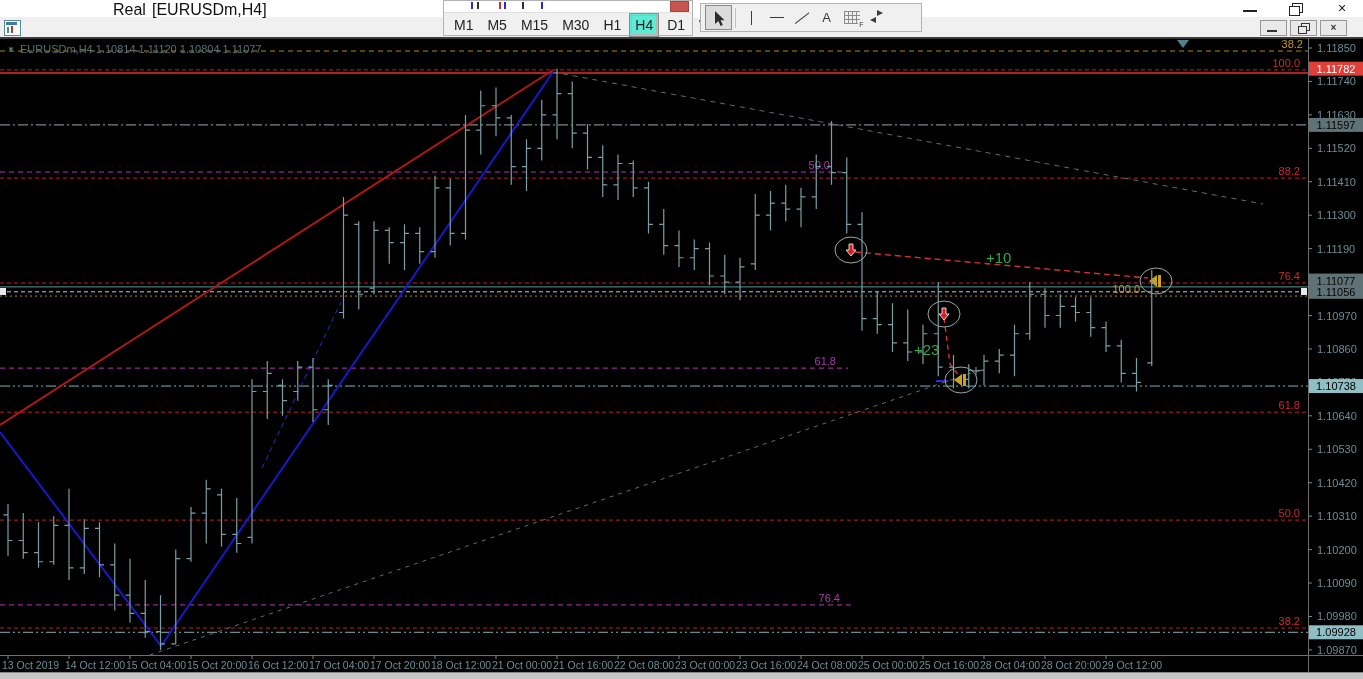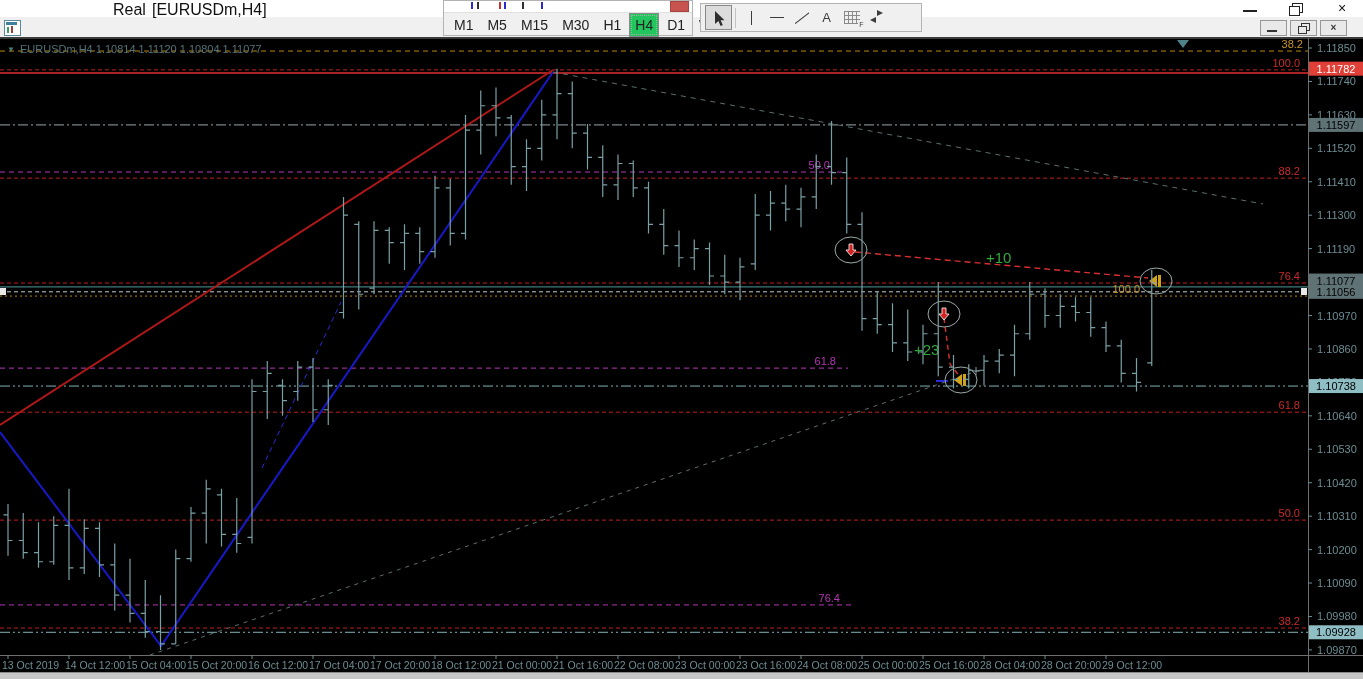--- a/index.html
+++ b/index.html
@@ -27,21 +27,21 @@
   .mdi-res::before{content:"";position:absolute;left:10px;top:2px;width:7px;height:6px;border:1px solid #333;}
   .mdi-res::after{content:"";position:absolute;left:7px;top:5px;width:7px;height:6px;border:1px solid #333;background:#e9e9e9;}
   .mdi-cls{font-size:10px;color:#333;text-align:center;line-height:13px;font-weight:bold;}
   
   .tb-periods{position:absolute;left:443px;top:0;width:250px;height:36px;border:1px solid #b3b3b3;background:#f0f0f0;z-index:40;box-sizing:border-box;}
   .tb-top{position:relative;height:11px;background:#ffffff;border-bottom:1px solid #e0e0e0;}
   .tb-mark{position:absolute;top:1px;width:2px;height:7px;}
   .tb-close{position:absolute;right:3px;top:0;width:17px;height:9px;background:#c85450;border:1px solid #a84340;}
   .tb-buttons{display:flex;align-items:center;height:24px;padding:0 3px;}
   .p-btn{font-size:14px;color:#222;padding:3px 5px;margin:0 1px;border:1px solid transparent;cursor:default;}
-  .p-btn.active{background:#22c55e;border:1px solid #8a8a8a;outline:1px dotted #aaa;outline-offset:-3px;}
+  .p-btn.active{background:#5eead4;border:1px solid #8a8a8a;outline:1px dotted #aaa;outline-offset:-3px;}
   .tb-lines{position:absolute;left:700px;top:3px;width:222px;height:29px;border:1px solid #b3b3b3;background:#f0f0f0;z-index:40;box-sizing:border-box;display:flex;align-items:center;padding:0 4px;}
   .l-btn{width:25px;height:23px;display:flex;align-items:center;justify-content:center;color:#3c3c3c;font-size:13px;position:relative;cursor:default;}
   .l-btn.active{background:#dcdcdc;border:1px solid #8a8a8a;}
   .l-sep{width:1px;height:20px;background:#c2c2c2;margin:0 3px;}
   .glyph-vline{display:inline-block;width:1px;height:14px;background:#3c3c3c;}
   .glyph-hline{display:inline-block;width:14px;height:1px;background:#3c3c3c;}
   .glyph-tline{display:inline-block;width:14px;height:14px;position:relative;overflow:hidden;}
   .glyph-tline::after{content:"";position:absolute;left:-2px;top:6px;width:20px;height:1px;background:#3c3c3c;transform:rotate(-38deg);}
   .glyph-grid{display:inline-block;width:16px;height:13px;background-image:repeating-linear-gradient(to bottom,#8a8a8a 0 1px,transparent 1px 4px),repeating-linear-gradient(to right,#8a8a8a 0 1px,transparent 1px 4px);position:relative;}
   .glyph-grid em{position:absolute;right:-4px;bottom:-4px;font-style:normal;font-size:7px;color:#3c3c3c;background:#f0f0f0;padding-left:1px;}

